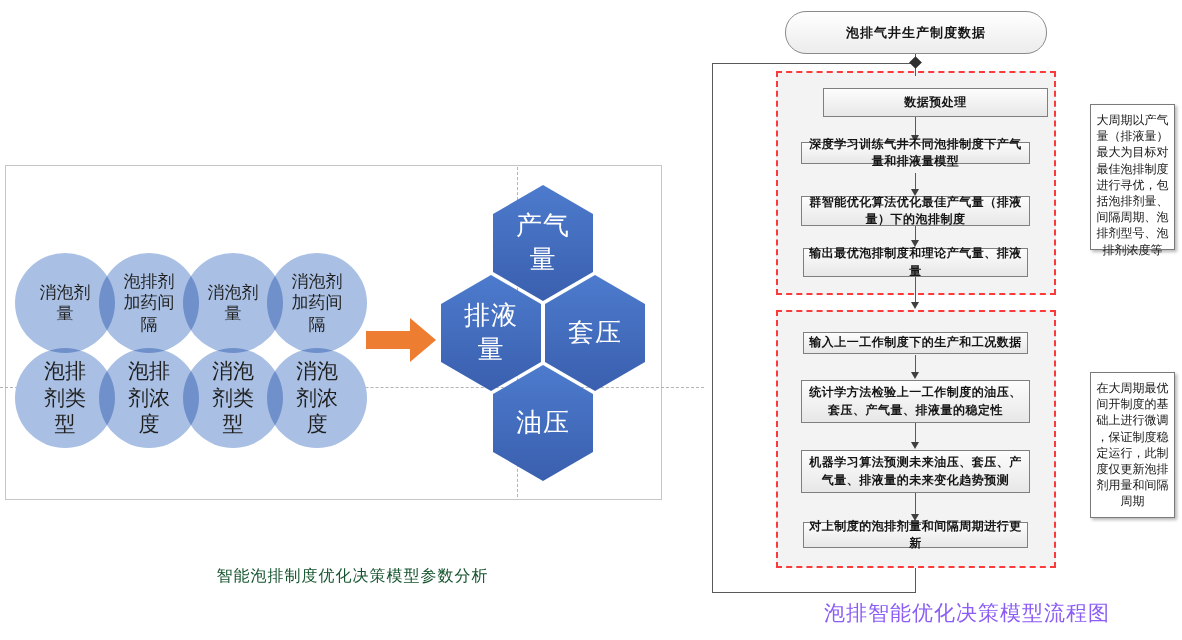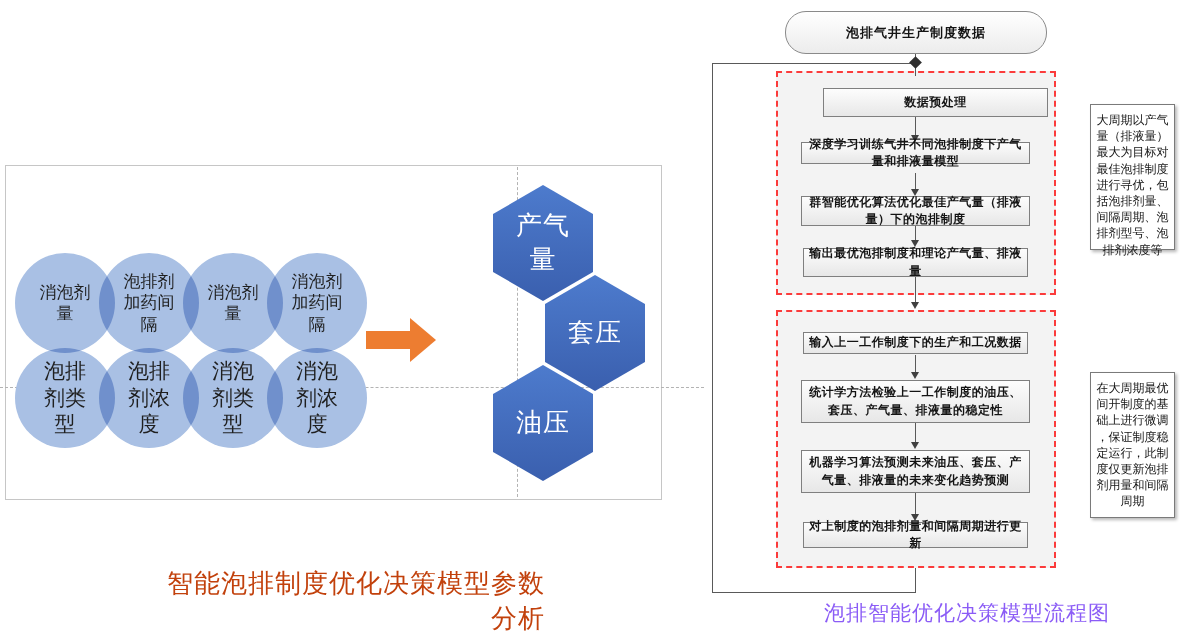--- a/index.html
+++ b/index.html
@@ -22,21 +22,21 @@
   .row2{font-size:21px;line-height:1.28;font-weight:500;}
   .row2 span{width:2.05em;}
   .arrow-body{background:var(--arrow-orange,#ed7d31);}
   .arrow-head{width:0;height:0;border-top:22px solid transparent;border-bottom:22px solid transparent;
               border-left:26px solid var(--arrow-orange,#ed7d31);}
   .hex{clip-path:polygon(50% 0,100% 25%,100% 75%,50% 100%,0 75%,0 25%);
        background:linear-gradient(180deg,var(--hex-gradient-top,#4d7bcd),var(--hex-gradient-bottom,#3a5fae));
        display:flex;align-items:center;justify-content:center;text-align:center;
        color:#fff;font-size:26px;line-height:1.3;letter-spacing:1px;}
   .hex span{display:inline-block;width:2.2em;line-break:anywhere;}
-  .caption-left{font-size:26px;color:#c2410c;text-align:right;letter-spacing:1px;}
+  .caption-left{font-size:16px;color:#14532d;text-align:center;letter-spacing:1px;}
 
   
   .flowfont{font-family:"Liberation Serif",serif;color:#141414;}
   .stadium{border:1px solid #8a8a8a;border-radius:21px;
            background:linear-gradient(180deg,#ffffff,#ececec);
            display:flex;align-items:center;justify-content:center;
            font-size:13px;font-weight:600;letter-spacing:1px;}
   .stage-frame{border:2px dashed var(--red-dashed,#fb3b3b);background:#f3f3f3;box-sizing:border-box;}
   .step{border:1px solid var(--box-border,#7f7f7f);
         background:linear-gradient(180deg,#fdfdfd,#e7e7e7);
@@ -90,20 +90,23 @@
   </div>
 
   <div class="abs">
     <div class="abs arrow-body" style="left:366px;top:331px;width:45px;height:18px;"></div>
     <div class="abs arrow-head" style="left:410px;top:318px;"></div>
   </div>
 
   <div class="abs hex" style="left:493px;top:185px;width:100px;height:116px;">
       <span>产气量</span>
     </div>
+  <div class="abs hex" style="left:441px;top:275px;width:100px;height:116px;">
+      <span>排液量</span>
+    </div>
   <div class="abs hex" style="left:545px;top:275px;width:100px;height:116px;">
       <span>套压</span>
     </div>
   <div class="abs hex" style="left:493px;top:365px;width:100px;height:116px;">
       <span>油压</span>
     </div>
 
   <div class="abs caption-left" style="left:160px;top:566px;width:385px;">智能泡排制度优化决策模型参数分析</div>
 
   <div class="abs hl" style="left:712px;top:63px;width:200px;"></div>

